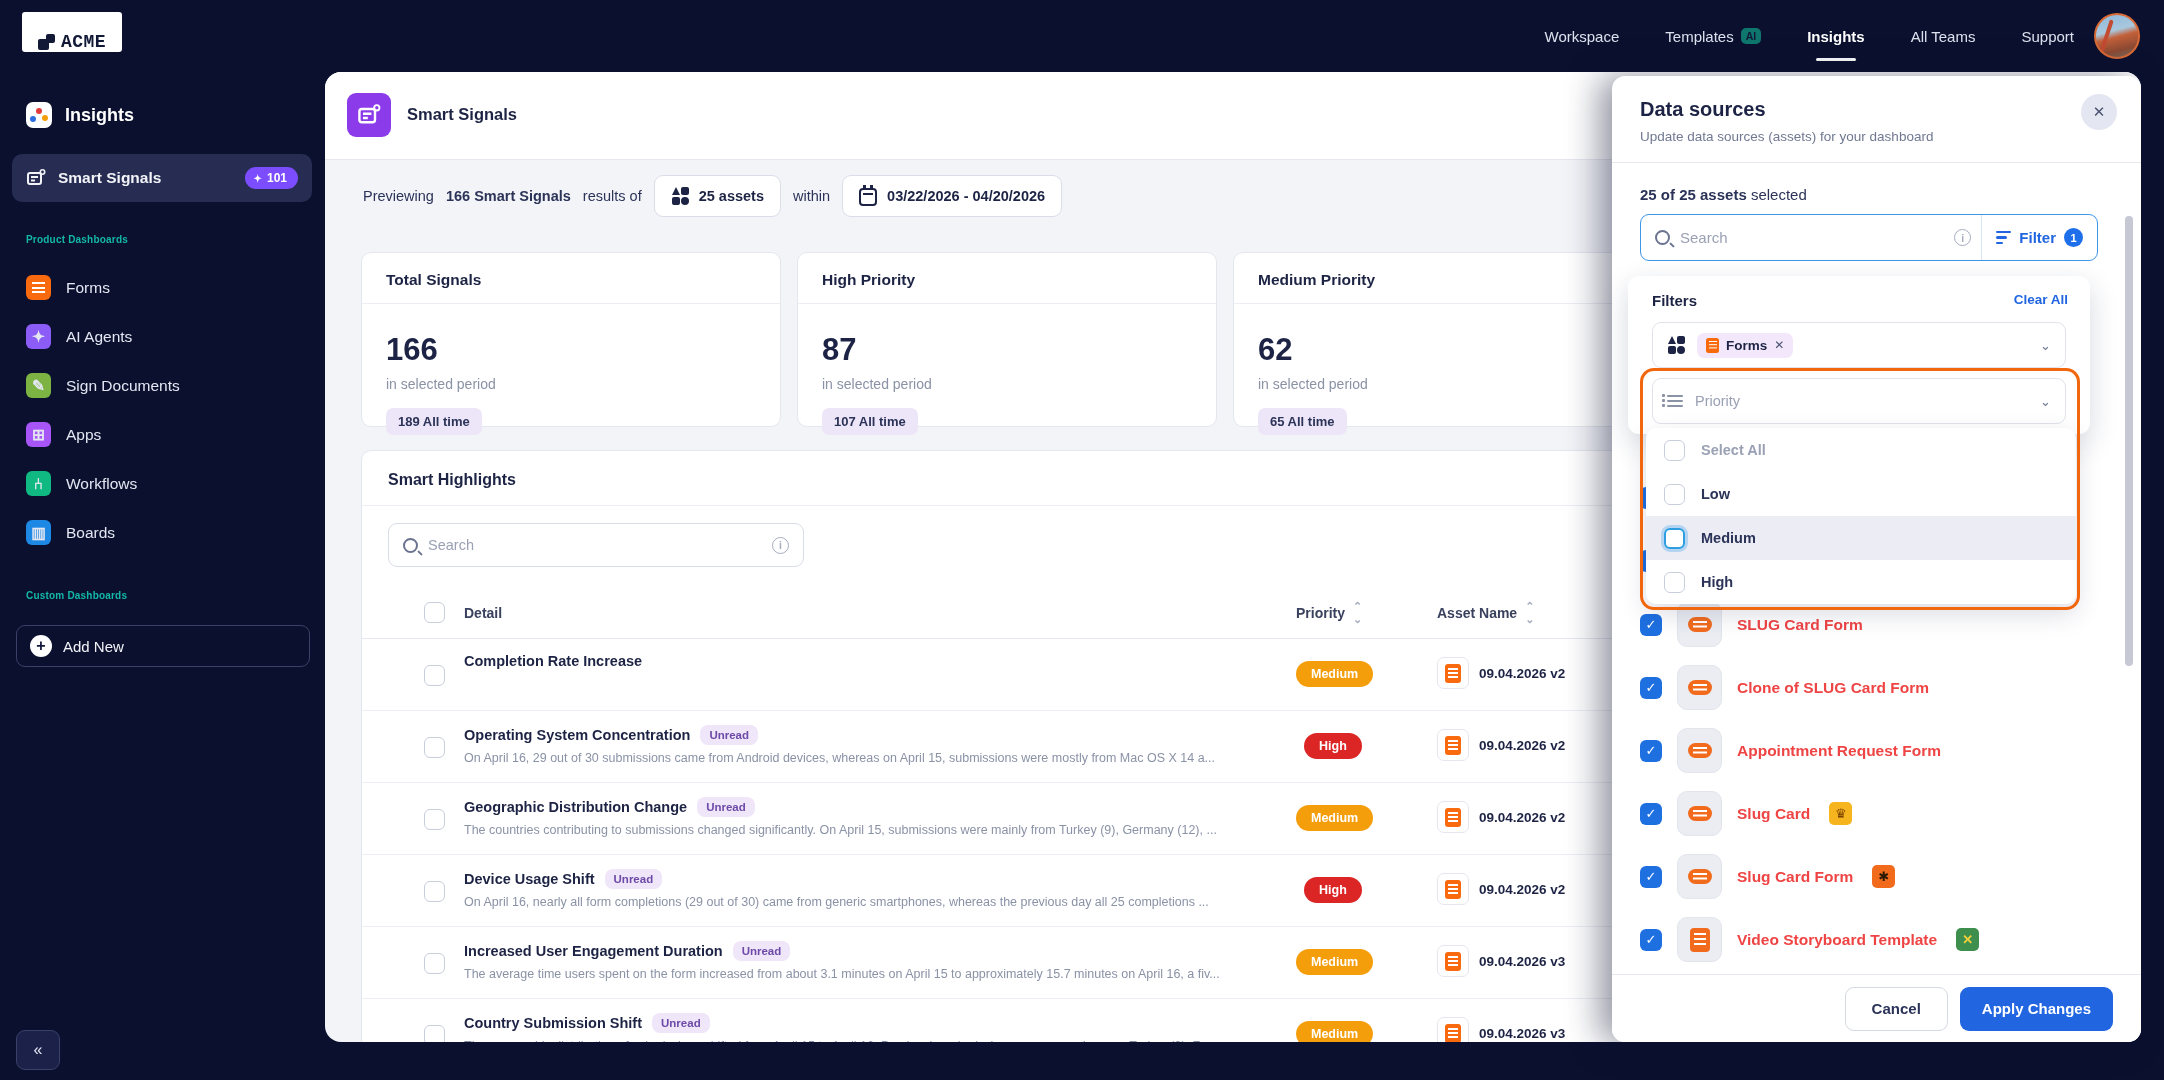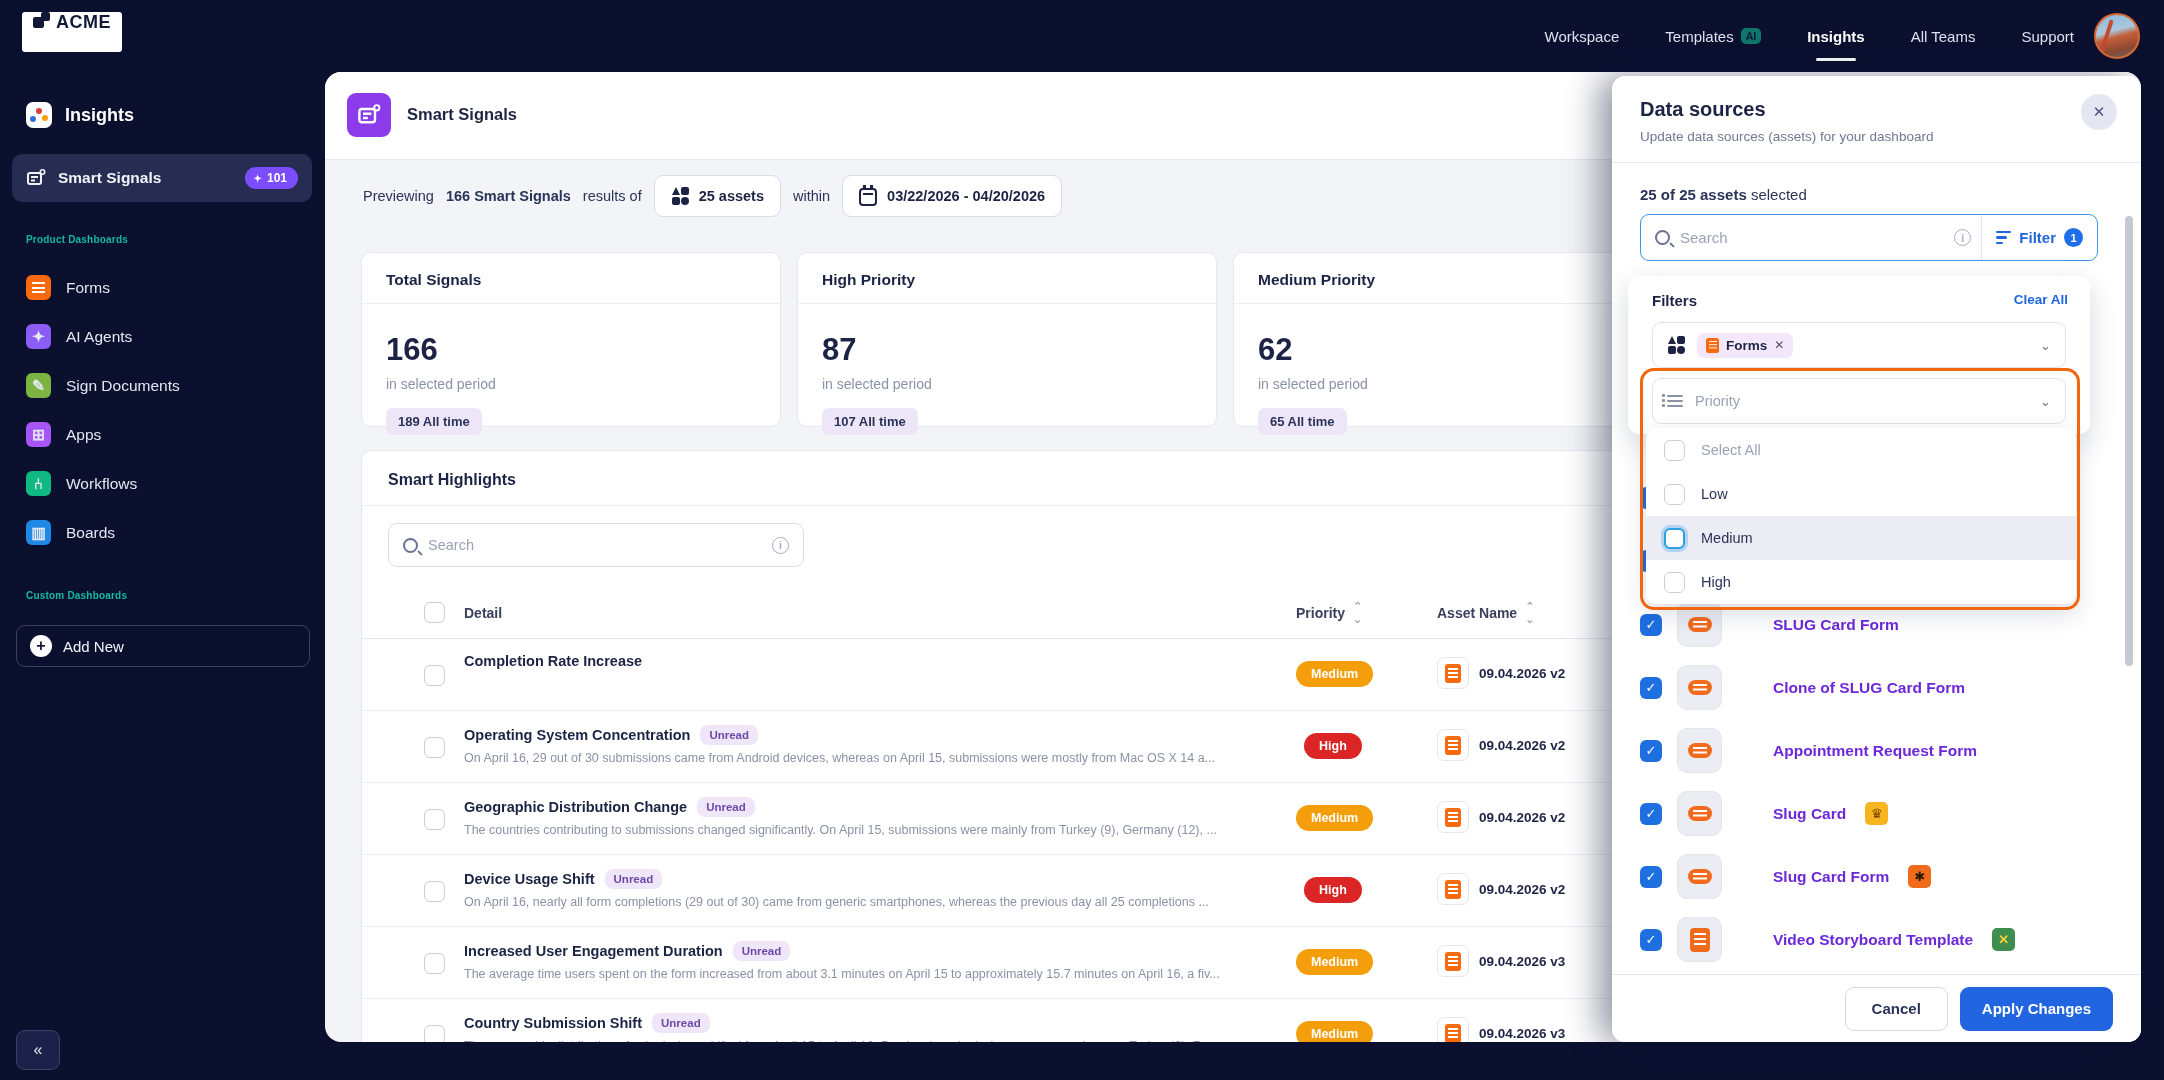--- a/index.html
+++ b/index.html
@@ -1,21 +1,21 @@
 <!DOCTYPE html>
 <html><head>
 <meta charset="utf-8">
 <style>
   * { margin:0; padding:0; box-sizing:border-box; }
   html,body { width:2164px; height:1080px; overflow:hidden; }
   body { font-family:"Liberation Sans", sans-serif; background:#0A102E; position:relative; color:#252D52; }
 
   
   .topnav { position:absolute; left:0; top:0; width:2164px; height:72px; }
-  .brand { position:absolute; left:22px; top:12px; width:100px; height:40px; background:#FFFFFF; border-radius:3px; display:flex; align-items:flex-start; justify-content:center; gap:5px; }
+  .brand { position:absolute; left:22px; top:12px; width:100px; height:40px; background:#FFFFFF; border-radius:3px; display:flex; align-items:flex-end; justify-content:center; gap:5px;font-family:Liberation Mono, monospace; }
   .brand-glyph { position:relative; width:18px; height:18px; }
   .brand-glyph::before { content:""; position:absolute; left:0; top:5px; width:11px; height:11px; background:#111936; border-radius:2px; }
   .brand-glyph::after { content:""; position:absolute; left:8px; top:0; width:9px; height:9px; background:#111936; border-radius:2px; }
   .brand-text { font-size:18px; font-weight:bold; color:#111936; letter-spacing:.5px; }
   .nav-items { position:absolute; right:90px; top:0; height:72px; display:flex; align-items:center; gap:46px; }
   .nav-item { color:#DDE1EE; font-size:15px; cursor:pointer; position:relative; display:flex; align-items:center; gap:7px; }
   .nav-item.active { color:#FFFFFF; font-weight:bold; }
   .nav-item.active::after { content:""; position:absolute; left:50%; transform:translateX(-50%); bottom:-16px; width:40px; height:3px; background:#FFFFFF; border-radius:2px; }
   .ai-badge { background:#0f766e; color:#111936; font-size:10.5px; font-weight:bold; border-radius:5px; padding:2px 5px; }
   .avatar { position:absolute; right:24px; top:13px; width:46px; height:46px; border-radius:50%; border:2px solid #D96A35;
@@ -121,40 +121,40 @@
   .chip .clabel { font-size:13.5px; font-weight:bold; color:#1D2344; }
   .chip .x { font-size:12px; color:#4A5270; cursor:pointer; }
   .ph { color:#9AA1B5; font-size:14.5px; }
 
   .orange-ring { position:absolute; left:28px; top:292px; width:440px; height:242px; border:3.5px solid #F2660D; border-radius:14px; z-index:40; pointer-events:none; }
   .dd-priority { position:absolute; left:40px; top:302px; width:414px; height:46px; border:1px solid #E0E3EC; border-radius:9px; background:#fff; display:flex; align-items:center; padding:0 14px; gap:12px; z-index:25; cursor:pointer; }
   .dd-priority .chev { margin-left:auto; color:#6B7390; font-size:13px; }
   .options { position:absolute; left:34px; top:352px; width:430px; height:176px; background:#FFFFFF; border-radius:10px; box-shadow:0 10px 26px rgba(30,40,80,.16); z-index:30; overflow:hidden; }
   .opt { position:relative; height:44px; display:flex; align-items:center; padding:0 18px; gap:16px; cursor:pointer; }
   .opt .ocb { width:21px; height:21px; border:1.5px solid #C9CEDB; border-radius:6px; background:#fff; }
-  .opt .olbl { font-size:14.5px; font-weight:normal; color:#2B3358; }
+  .opt .olbl { font-size:14.5px; font-weight:bold; color:#2B3358; }
   .opt.muted .olbl { color:#9AA1B5; }
   .opt.hl { background:#EBECF4; }
   .opt.hl .ocb { border:2px solid #2D9FE0; box-shadow:0 0 0 3px rgba(80,170,235,.35); }
 
   .num-list-ic { display:flex; flex-direction:column; gap:3px; }
   .num-list-ic i { display:block; width:16px; height:2px; background:#8A92A6; border-radius:2px; position:relative; }
   .num-list-ic i::before { content:""; position:absolute; left:-5px; top:-1px; width:3px; height:3px; background:#8A92A6; border-radius:1px; }
 
   .sliver-cb { position:absolute; width:22px; height:22px; background:#1E6FE0; border-radius:6px; z-index:15; }
 
   .asset-list { position:absolute; left:0; top:520px; width:100%; }
   .asset-row { position:absolute; left:28px; display:flex; align-items:center; gap:15px; }
   .acb { width:22px; height:22px; background:#1E6FE0; border-radius:6px; color:#fff; font-size:13px; display:flex; align-items:center; justify-content:center; cursor:pointer; }
   .abox { width:45px; height:45px; background:#EBEDF3; border:1px solid #E2E5EC; border-radius:10px; display:flex; align-items:center; justify-content:center; }
   .card-glyph { width:24px; height:15px; background:#F26B1D; border-radius:8px; position:relative; }
   .card-glyph::before { content:""; position:absolute; left:5px; top:4px; width:14px; height:2.2px; background:#fff; box-shadow:0 4.5px 0 #fff; }
   .form-glyph-lg { width:20px; height:24px; background:#F26B1D; border-radius:4px; position:relative; }
   .form-glyph-lg::before { content:""; position:absolute; left:4px; top:5px; width:12px; height:2.4px; background:#fff; box-shadow:0 5px 0 #fff, 0 10px 0 #fff; }
-  .aname { font-size:15.5px; font-weight:bold; color:#6d28d9;margin-left:36px; }
+  .aname { font-size:15.5px; font-weight:bold; color:#ef4444; }
   .emoji-sq { width:23px; height:23px; border-radius:5px; display:flex; align-items:center; justify-content:center; font-size:13px; margin-left:4px; }
   .em-trophy { background:#F6B51E; color:#7A4200; }
   .em-bee { background:#F26B1D; color:#2A1A00; }
   .em-butterfly { background:#3E8E4E; color:#F4D03C; font-weight:bold; }
 
   .pn-scroll { position:absolute; right:8px; top:140px; width:8px; height:450px; background:#C6C9D4; border-radius:4px; z-index:18; }
   .pn-footer { position:absolute; left:0; bottom:0; width:100%; height:68px; border-top:1px solid #E6E8EF; border-radius:0 0 13px 13px; background:#fff; display:flex; align-items:center; justify-content:flex-end; gap:12px; padding:0 28px; z-index:45; }
   .btn-cancel { height:44px; padding:0 26px; background:#fff; border:1px solid #D5D9E2; border-radius:9px; font-size:15px; font-weight:bold; color:#2B3358; cursor:pointer; font-family:"Liberation Sans",sans-serif; }
   .btn-apply { height:44px; padding:0 22px; background:#2166E0; border:none; border-radius:9px; font-size:15px; font-weight:bold; color:#FFFFFF; cursor:pointer; font-family:"Liberation Sans",sans-serif; }
 

